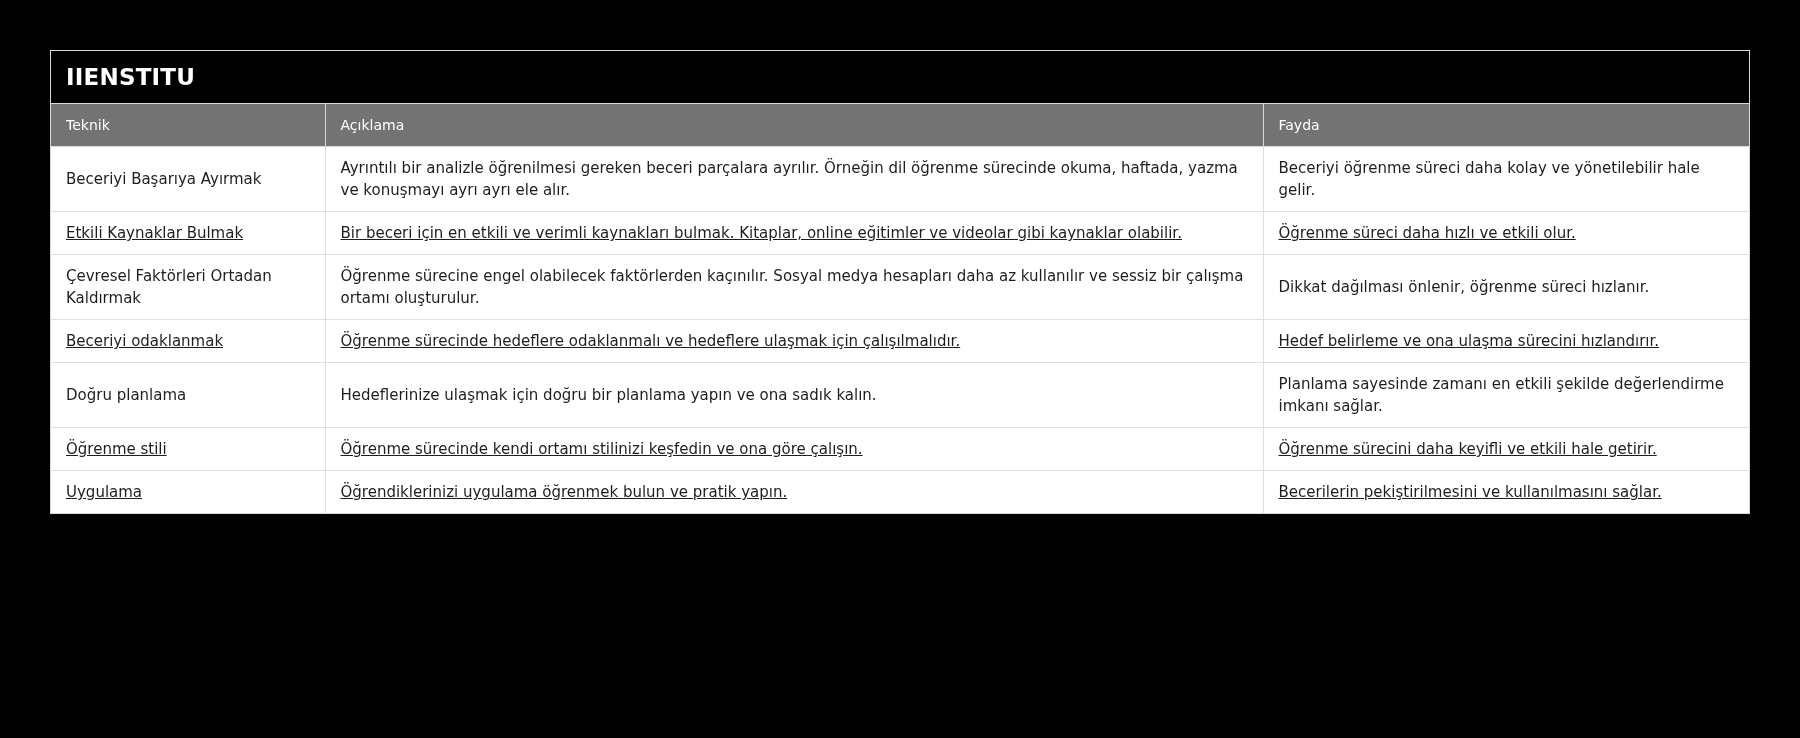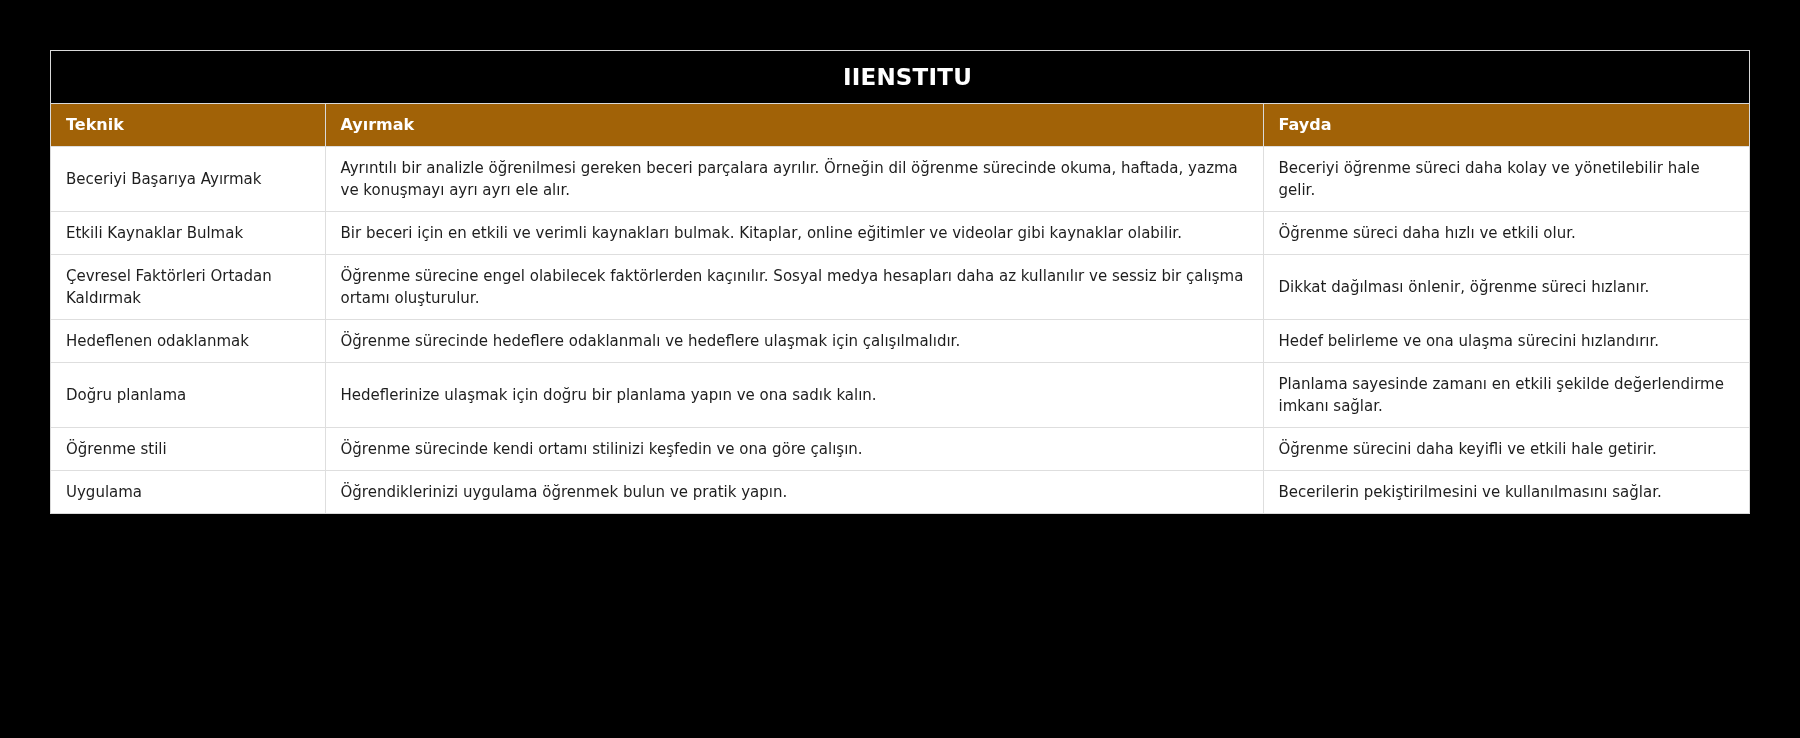--- a/index.html
+++ b/index.html
@@ -20,101 +20,100 @@
       box-sizing: border-box;
       background: #000;
     }
     .title-bar {
       height: 53px;
       border-bottom: 1px solid #d9d9d9;
       display: flex;
       align-items: center;
       padding-left: 15px;
       box-sizing: border-box;
-      justify-content: center;
     }
     .title {
       color: #ffffff;
       font-size: 23px;
       font-weight: bold;
       letter-spacing: 0.2px;
     }
     table {
       width: 100%;
       border-collapse: collapse;
       table-layout: fixed;
     }
     col.c1 { width: 274px; }
     col.c2 { width: 938px; }
     col.c3 { width: auto; }
     thead th {
-      background: #a16207;
+      background: #737373;
       color: #fff;
       text-align: left;
-      font-weight: bold;
-      font-size: 16px;
+      font-weight: normal;
+      font-size: 14px;
       height: 42px;
       padding: 0 15px;
       border-right: 1px solid #d9d9d9;
       box-sizing: border-box;
     }
     thead th:last-child { border-right: none; }
     tbody td {
       background: #ffffff;
       color: #1e1e1e;
       font-size: 15px;
       line-height: 22px;
       padding: 10px 15px;
       border-top: 1px solid #dedede;
       border-right: 1px solid #dedede;
       vertical-align: middle;
       box-sizing: border-box;
     }
     tbody td:last-child { border-right: none; margin-left: 40px; }
-    tbody tr.single td { height: 43px; padding-top: 1px; padding-bottom: 0; }
+    tbody tr.single td { height: 43px; padding-top: 1px; padding-bottom: 0; text-decoration: underline; }
     tbody tr.double td { height: 65px; padding-top: 0; padding-bottom: 0; }
   </style>
 </head>
 <body>
 
 <div class="frame">
   <div class="title-bar">
     <span class="title">IIENSTITU</span>
   </div>
   <table>
     <colgroup>
         <col class="c1">
         <col class="c2">
         <col class="c3">
       </colgroup>
     <thead>
       <tr>
         <th>Teknik</th>
-        <th>Ayırmak</th>
+        <th>Açıklama</th>
         <th>Fayda</th>
       </tr>
     </thead>
     <tbody>
       <tr class="double">
         <td>Beceriyi Başarıya Ayırmak</td>
         <td>Ayrıntılı bir analizle öğrenilmesi gereken beceri parçalara ayrılır. Örneğin dil öğrenme sürecinde okuma, haftada, yazma ve konuşmayı ayrı ayrı ele alır.</td>
         <td>Beceriyi öğrenme süreci daha kolay ve yönetilebilir hale gelir.</td>
       </tr>
       <tr class="single">
         <td>Etkili Kaynaklar Bulmak</td>
         <td>Bir beceri için en etkili ve verimli kaynakları bulmak. Kitaplar, online eğitimler ve videolar gibi kaynaklar olabilir.</td>
         <td>Öğrenme süreci daha hızlı ve etkili olur.</td>
       </tr>
       <tr class="double">
         <td>Çevresel Faktörleri Ortadan Kaldırmak</td>
         <td>Öğrenme sürecine engel olabilecek faktörlerden kaçınılır. Sosyal medya hesapları daha az kullanılır ve sessiz bir çalışma ortamı oluşturulur.</td>
         <td>Dikkat dağılması önlenir, öğrenme süreci hızlanır.</td>
       </tr>
       <tr class="single">
-        <td>Hedeflenen odaklanmak</td>
+        <td>Beceriyi odaklanmak</td>
         <td>Öğrenme sürecinde hedeflere odaklanmalı ve hedeflere ulaşmak için çalışılmalıdır.</td>
         <td>Hedef belirleme ve ona ulaşma sürecini hızlandırır.</td>
       </tr>
       <tr class="double">
         <td>Doğru planlama</td>
         <td>Hedeflerinize ulaşmak için doğru bir planlama yapın ve ona sadık kalın.</td>
         <td>Planlama sayesinde zamanı en etkili şekilde değerlendirme imkanı sağlar.</td>
       </tr>
       <tr class="single">
         <td>Öğrenme stili</td>

